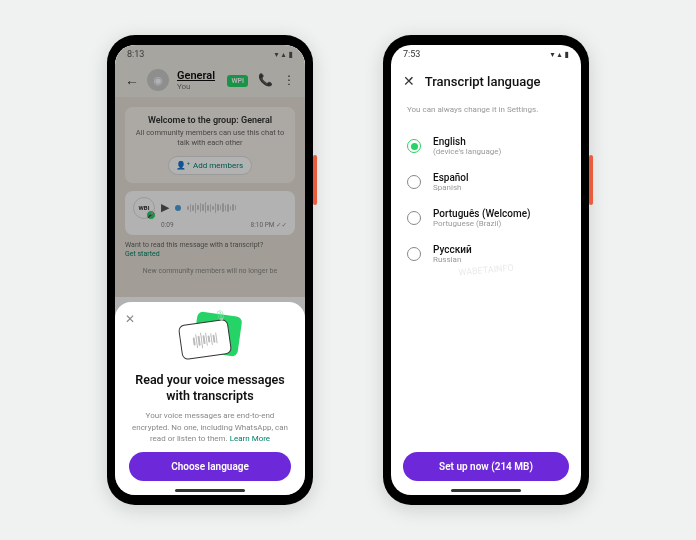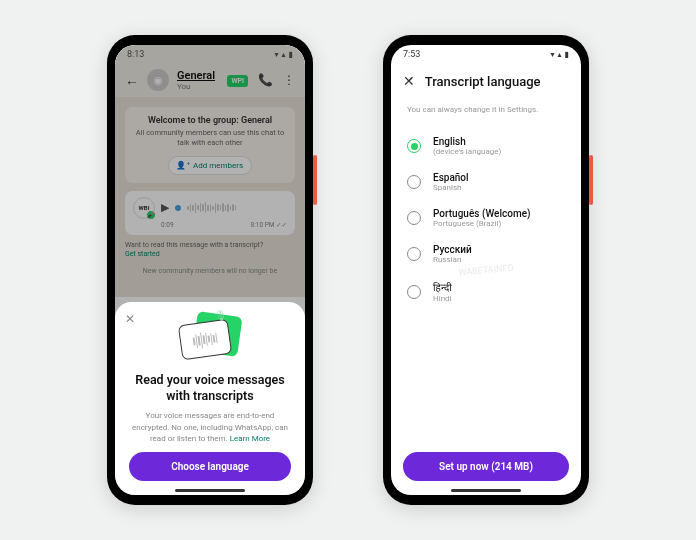--- a/index.html
+++ b/index.html
@@ -433,27 +433,20 @@
           <div class="sub">Portuguese (Brazil)</div>
         </div>
       </div>
       <div class="lang-item">
         <div class="radio"></div>
         <div class="lang-text">
           <div class="name">Русский</div>
           <div class="sub">Russian</div>
         </div>
       </div>
-      <div class="lang-item">
-        <div class="radio"></div>
-        <div class="lang-text">
-          <div class="name">हिन्दी</div>
-          <div class="sub">Hindi</div>
-        </div>
-      </div>
       <div class="watermark">WABETAINFO</div>
     </div>
 
     <div class="bottom-btn-wrap">
       <div class="primary-btn">Set up now (214 MB)</div>
     </div>
 
     <div class="nav-bar"></div>
   </div>
 </div>

